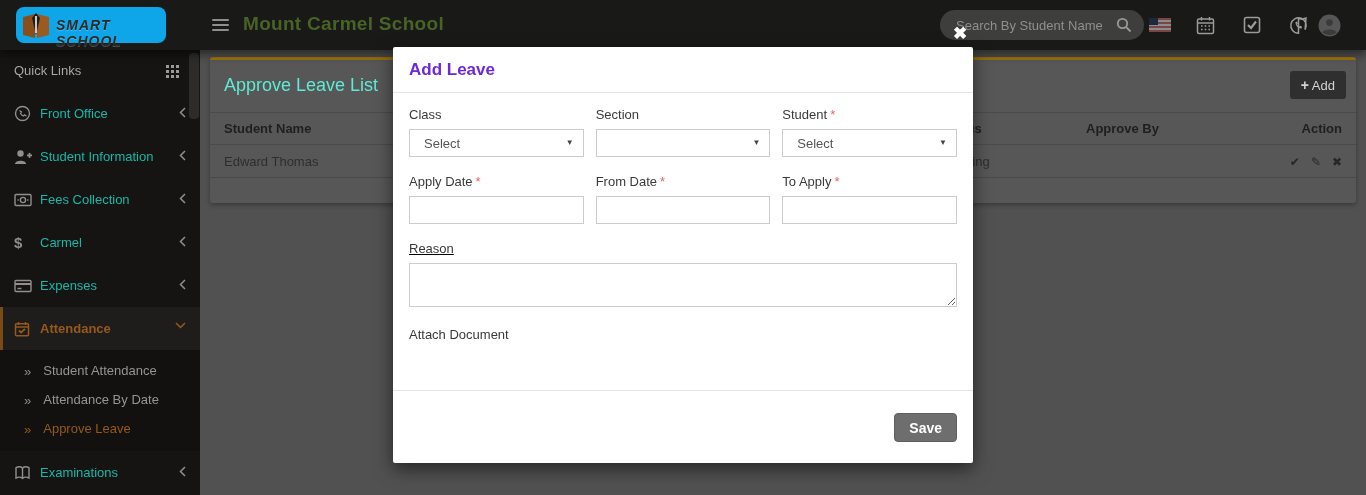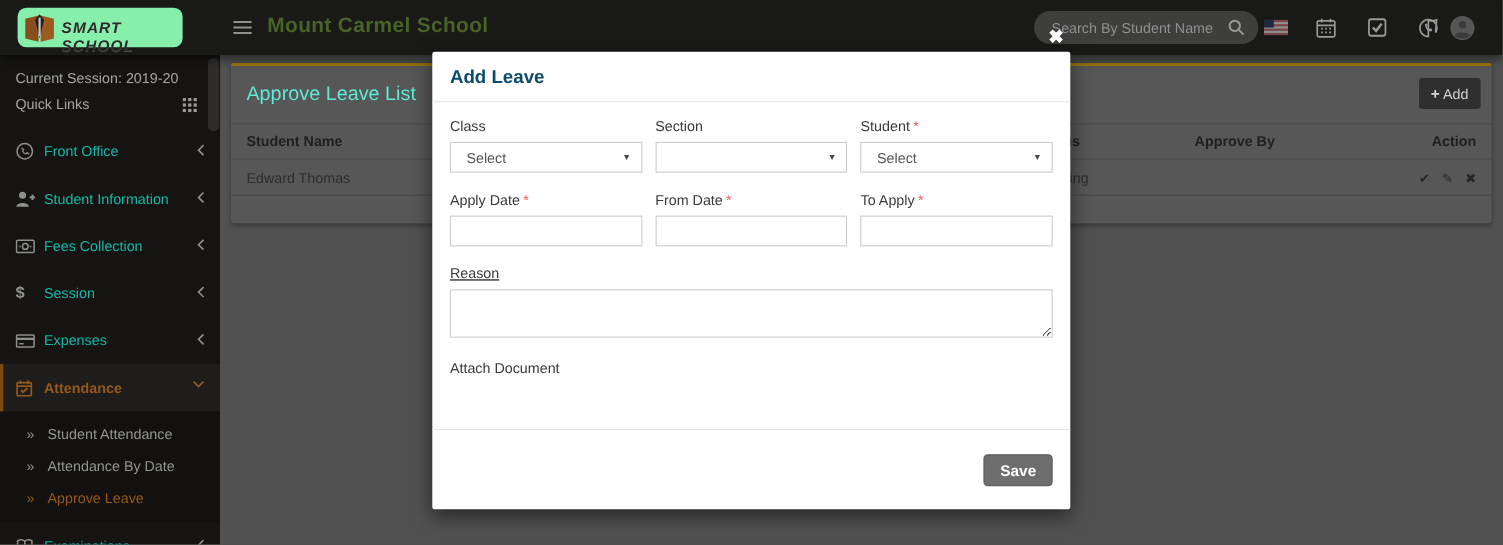--- a/index.html
+++ b/index.html
@@ -4,21 +4,21 @@
 <style>
   * { box-sizing: border-box; margin: 0; padding: 0; }
   html, body { width: 1366px; height: 495px; }
   body { font-family: "Liberation Sans", sans-serif; background: #515151; overflow: hidden; }
   #frame { position: relative; width: 1366px; height: 495px; overflow: hidden; }
 
   
   .navbar { position: absolute; left: 0; top: 0; width: 1366px; height: 50px;
             background: #191917; z-index: 30; box-shadow: 0 5px 8px rgba(0,0,0,0.45); }
   .logo-badge { position: absolute; left: 16px; top: 7px; width: 150px; height: 36px;
-                background: #86efac; border-radius: 8px; display: flex; align-items: center; }
+                background: #0ea5e9; border-radius: 8px; display: flex; align-items: center; }
   .logo-book { position: absolute; left: 2px; top: 2px; }
   .logo-text { position: absolute; left: 40px; top: 10px; font-size: 14px; font-weight: bold;
                font-style: italic; letter-spacing: 1px; color: #2a2a28;
                text-shadow: 0 1px 0 rgba(255,255,255,0.22); }
   .hamburger { position: absolute; left: 212px; top: 19px; width: 17px; cursor: pointer; }
   .hamburger div { height: 2px; background: #8f8f8d; margin-bottom: 3px; border-radius: 1px; }
   .school-name { position: absolute; left: 243px; top: 13px; font-size: 19px; font-weight: bold;
                  color: #476327; letter-spacing: 0.3px; }
   .search-pill { position: absolute; left: 940px; top: 10px; width: 204px; height: 30px;
                  background: #3e3e3d; border-radius: 15px; }
@@ -85,21 +85,21 @@
   
   .modal { position: absolute; left: 393px; top: 47px; width: 580px; height: 416px;
            background: #ffffff; z-index: 100; border-radius: 2px;
            box-shadow: 0 6px 18px rgba(0,0,0,0.55); }
   .modal-close { position: absolute; top: -26px; right: 0px; width: 26px; height: 26px;
                  color: #ffffff; font-size: 17px; font-weight: bold; text-align: center;
                  line-height: 26px; cursor: pointer; }
   .modal-close::before { content: "\2716"; }
   .modal-header { height: 46px; border-bottom: 1px solid #e5e5e5; padding: 0 16px;
                   display: flex; align-items: center; }
-  .modal-title { font-size: 17px; font-weight: 600; color: #0c4a6e; }
+  .modal-title { font-size: 17px; font-weight: 600; color: #6d28d9; }
   .modal-body { padding: 14px 16px 0 16px; }
   .form-row { display: grid; grid-template-columns: 1fr 1fr 1fr; column-gap: 12px; margin-bottom: 17px; }
   .form-group label { display: block; font-size: 13px; color: #3a3a3a; margin-bottom: 7px; }
   .req-star { color: #ee6161; margin-left: 3px; font-size: 13px; }
   .select-box { position: relative; height: 28px; border: 1px solid #cccccc; background: #fff;
                 cursor: pointer; }
   .select-value { position: absolute; left: 14px; top: 6px; font-size: 13px; color: #555555; }
   .caret-down::before { content: "\25BC"; position: absolute; right: 9px; top: 8px;
                         font-size: 8px; color: #444444; }
   .text-input { width: 100%; height: 28px; border: 1px solid #cccccc; outline: none;
@@ -196,21 +196,20 @@
         <circle cx="11.5" cy="11.5" r="11" fill="#565656"></circle>
         <circle cx="11.5" cy="8.6" r="3.4" fill="#3b3b3b"></circle>
         <path d="M4.5 18.5 c1 -4 13 -4 14 0 a11 11 0 0 1 -14 0z" fill="#3b3b3b"></path>
       </svg>
     </span>
   </div>
 
   <div class="sidebar">
     <div class="side-scroll-thumb"></div>
     <div class="session-block">
-      <div class="session-line">Current Session: 2019-20</div>
       <div class="quick-links-row">
         <span>Quick Links</span>
         <span class="grid-icon">
           <svg width="13" height="13" viewBox="0 0 13 13" fill="#9a9a98">
             <rect x="0" y="0" width="3" height="3"></rect>
               <rect x="5" y="0" width="3" height="3"></rect>
               <rect x="10" y="0" width="3" height="3"></rect>
             <rect x="0" y="5" width="3" height="3"></rect>
               <rect x="5" y="5" width="3" height="3"></rect>
               <rect x="10" y="5" width="3" height="3"></rect>
@@ -269,21 +268,21 @@
           <svg width="7" height="11" viewBox="0 0 7 11" fill="none" stroke="#8f8f8d" stroke-width="1.5">
               <polyline points="6,1 1.5,5.5 6,10"></polyline>
             </svg>
         </span>
       </div>
 
       <div class="side-item">
         <span class="si-icon">
             <span class="dollar-glyph">$</span>
           </span>
-        <span class="si-label">Session</span>
+        <span class="si-label">Carmel</span>
         <span class="si-chev">
           <svg width="7" height="11" viewBox="0 0 7 11" fill="none" stroke="#8f8f8d" stroke-width="1.5">
               <polyline points="6,1 1.5,5.5 6,10"></polyline>
             </svg>
         </span>
       </div>
 
       <div class="side-item">
         <span class="si-icon">
           <svg width="18" height="14" viewBox="0 0 18 14" fill="none" stroke="#8f8f8d" stroke-width="1.4">

